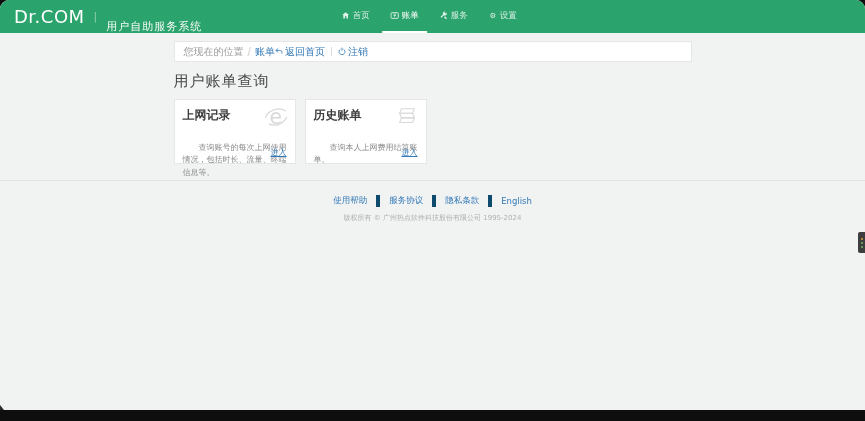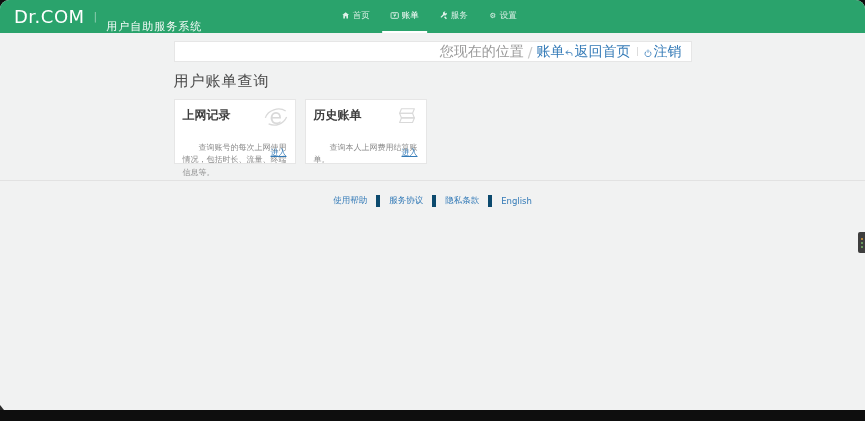--- a/index.html
+++ b/index.html
@@ -30,22 +30,22 @@
     font-size:8.5px; color:rgba(255,255,255,.82); cursor:pointer;
     border-bottom:2px solid transparent; box-sizing:border-box;
   }
   .nav-item.active { color:#fff; border-bottom-color:#fff; }
   .nav-ico { display:inline-flex; width:9px; height:9px; }
   .nav-ico svg { width:9px; height:9px; }
   
   .crumb-bar {
     width:518px; margin:8px auto 0; box-sizing:border-box;
     background:#fff; border:1px solid #e6e6e6;
-    height:21px; display:flex; align-items:center; justify-content:flex-end;
-    padding:0 9px; font-size:14px;
+    height:21px; display:flex; align-items:center; justify-content:flex-start;
+    padding:0 9px; font-size:10px;
   }
   .crumb-left { display:flex; align-items:center; gap:4px; }
   .crumb-loc { color:#9a9a9a; }
   .crumb-sep { color:#c9c9c9; }
   a.lnk { color:#337ab7; text-decoration:none; cursor:pointer; }
   .crumb-right { display:flex; align-items:center; gap:6px; }
   .crumb-right .act { display:flex; align-items:center; gap:2px; color:#337ab7; cursor:pointer; }
   .vbar { width:1px; height:9px; background:#dcdcdc; }
   .act svg { width:8px; height:8px; }
   
@@ -196,20 +196,21 @@
     </div>
   </div>
 
   <div class="footer">
     <div class="footer-links">
       <a class="lnk">使用帮助</a>
       <a class="lnk">服务协议</a>
       <a class="lnk">隐私条款</a>
       <a class="lnk">English</a>
     </div>
+    <div class="copyright">版权所有 © 广州热点软件科技股份有限公司 1995-2024</div>
   </div>
 
   <div class="float-widget">
     <i style="background:#e0a23f"></i>
     <i style="background:#79b96a"></i>
     <i style="background:#79b96a"></i>
   </div>
 
   <div class="cursor-artifact"></div>
 

